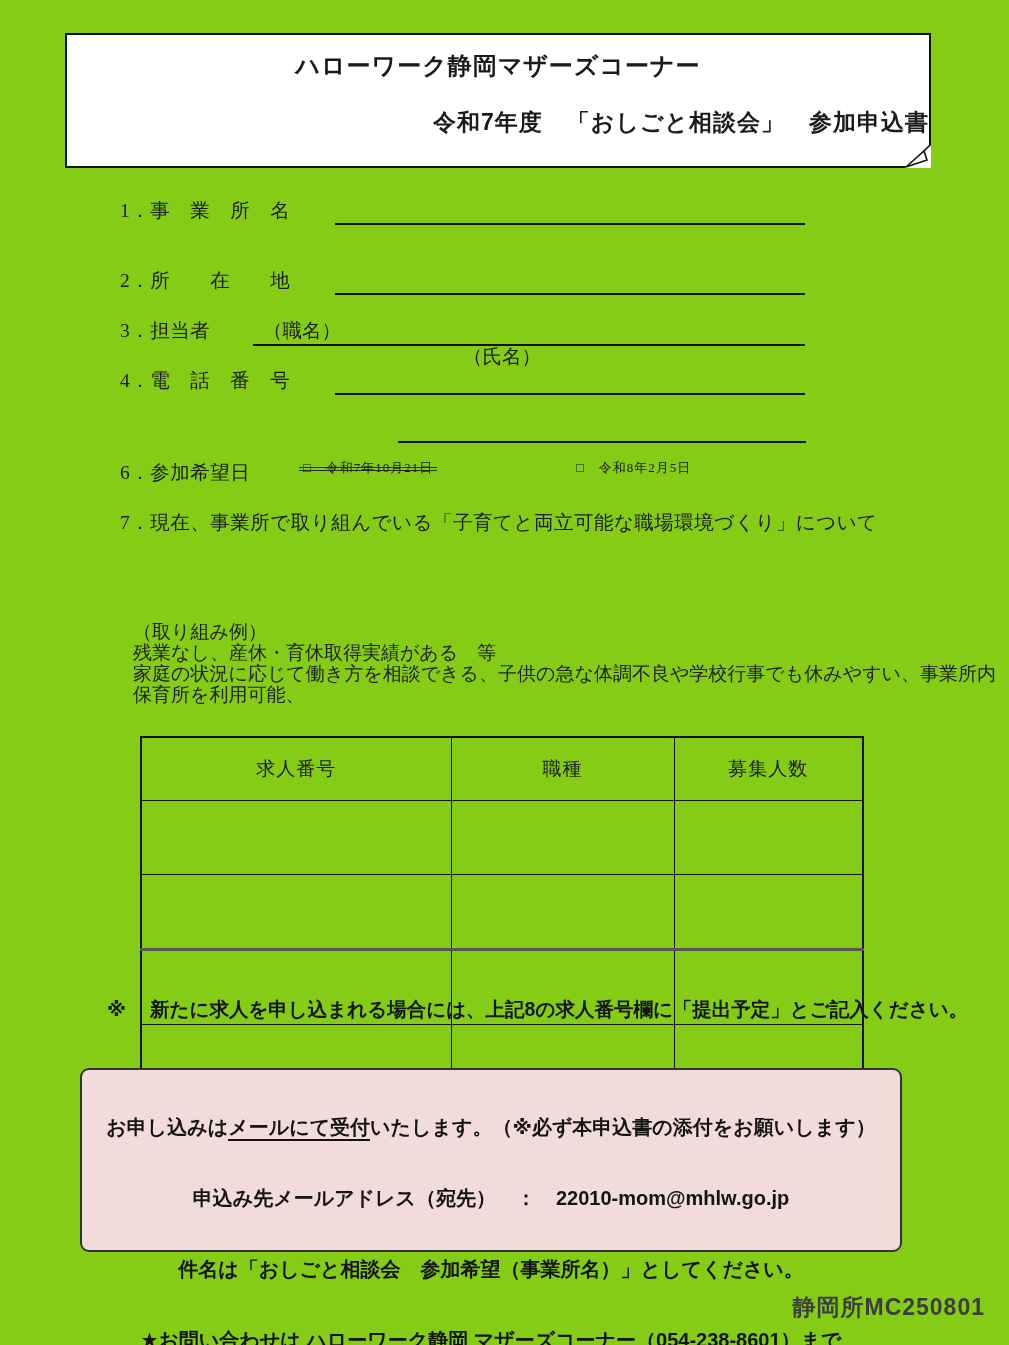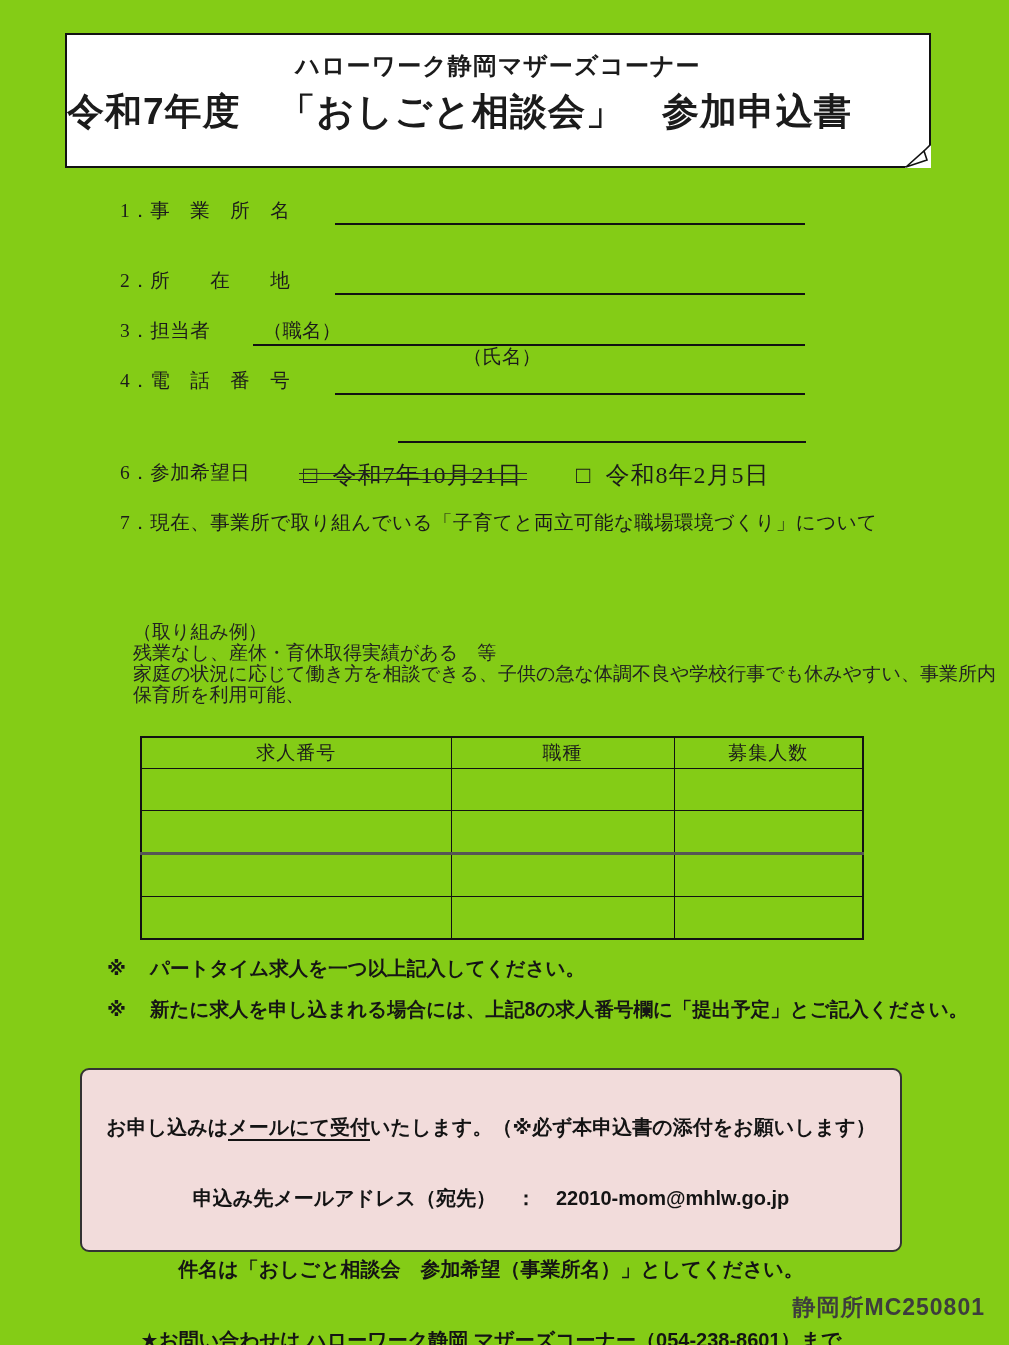--- a/index.html
+++ b/index.html
@@ -12,51 +12,51 @@
     overflow:hidden;
   }
   .gothic { font-family:"Liberation Sans","DejaVu Sans",sans-serif; font-weight:bold; }
 
   
   .header-box {
     position:absolute; left:65px; top:33px; width:862px; height:131px;
     border:2px solid #121212; background:#fff;
   }
   .header-org   { margin-top:15px; text-align:center; font-size:24px; letter-spacing:1px; }
-  .header-title { margin-top:5px; text-align:left; font-size:37px; letter-spacing:1px; }
+  .header-title { margin-top:25px; text-align:right; font-size:23px; letter-spacing:1px; }
   .dogear { position:absolute; right:-2px; bottom:-2px; width:40px; height:40px; }
 
   
   .frow { position:absolute; left:120px; font-size:19.5px; letter-spacing:.5px; white-space:nowrap; }
   .blank { position:absolute; border-bottom:2.5px solid #121212; }
   .b3 { position:absolute; left:253px; top:317px; width:552px; height:27px;
         border-bottom:2.5px solid #121212; font-size:19.5px; }
   .b3-pos  { position:absolute; left:10px;  top:0; }
   .b3-name { position:absolute; left:210px; top:10px;margin-top:16px; }
 
-  .opt { position:absolute; white-space:nowrap; font-size:24px; letter-spacing:1px; }
+  .opt { position:absolute; white-space:nowrap; font-size:13px; letter-spacing:1px; }
   .opt .cb { margin-right:14px; }
   .struck { position:relative; display:inline-block; }
   .struck::before, .struck::after {
     content:""; position:absolute; left:-4px; right:-4px;
     border-top:1.7px solid #2a2a2a;
   }
   .struck::before { top:45%; }
   .struck::after  { top:63%; }
 
   
   .example { position:absolute; left:133px; top:621px; font-size:19px; line-height:21px; color:#222; }
 
   
   .jobs-table {
     position:absolute; left:140px; top:736px;
     border-collapse:collapse; table-layout:fixed;
     border:2.5px solid #121212;
   }
-  .jobs-table th, .jobs-table td { border:1.6px solid #121212; padding:0; }
+  .jobs-table th, .jobs-table td { border:1.6px solid #121212; padding:16px; }
   .jobs-table th { height:30px; font-size:19px; font-weight:normal; letter-spacing:1px;
                    font-family:"Liberation Serif","DejaVu Serif",serif; text-align:center; }
   .jobs-table td { height:41px; }
   .jobs-table tr.heavy td { border-top:3px solid #565656; }
 
   
   .note { position:absolute; left:107px; font-size:19.5px; white-space:nowrap; color:#151515; }
   .note .marker { margin-right:24px; }
 
   
@@ -156,23 +156,20 @@
           <td></td>
       </tr>
       <tr>
         <td></td>
           <td></td>
           <td></td>
       </tr>
     </tbody>
   </table>
 
-  <div class="note gothic" style="top:955px">
-    <span class="marker">※</span><span>パートタイム求人を一つ以上記入してください。</span>
-  </div>
   <div class="note gothic" style="top:996px">
     <span class="marker">※</span><span>新たに求人を申し込まれる場合には、上記8の求人番号欄に「提出予定」とご記入ください。</span>
   </div>
 
   <div class="contact-box gothic" style="background: rgb(242, 220, 219);">
     <div class="contact-line">
       <span>お申し込みは</span><span class="u-mail">メールにて受付</span><span>いたします。（※必ず本申込書の添付をお願いします）</span>
     </div>
     <div class="contact-line">
       <span>申込み先メールアドレス（宛先）　：　</span><span>22010-mom@mhlw.go.jp</span>

